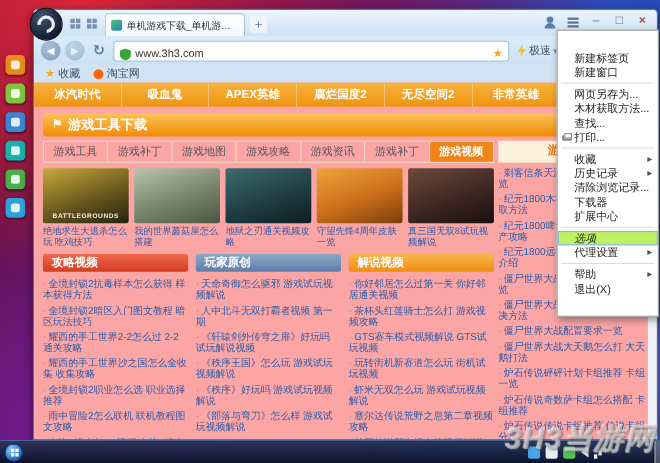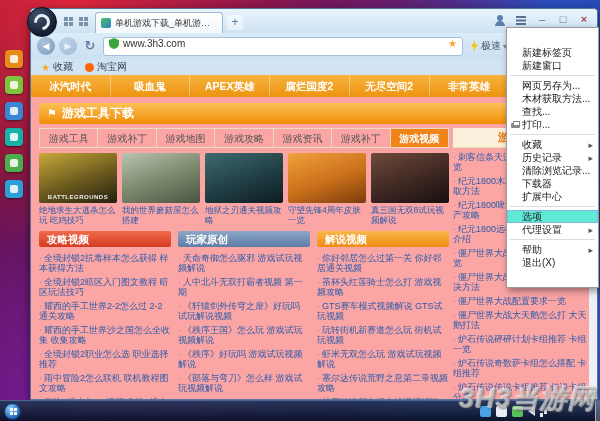--- a/index.html
+++ b/index.html
@@ -39,21 +39,21 @@
   .wc { width:18px; height:16px; text-align:center; line-height:15px; font-size:11px; color:#5a7090; }
   .wc.close { color:#a05050; font-weight:bold; }
   .wc.user { position:relative; } .wc.user::before { content:""; position:absolute; left:6px; top:3px; width:6px; height:6px; border-radius:50%; background:#5a7fae; }
   .wc.user::after { content:""; position:absolute; left:4px; top:9px; width:10px; height:5px; border-radius:5px 5px 0 0; background:#5a7fae; }
   .wc.burger { position:relative; } .wc.burger::before { content:""; position:absolute; left:4px; top:4px; width:10px; height:2px; background:#5a7090; box-shadow:0 3.5px #5a7090,0 7px #5a7090; }
 
   .toolbar { height:26px; display:flex; align-items:center; padding:0 6px; gap:4px; background:linear-gradient(#dcecf9,#cbe0f2); }
   .navbtn { width:18px; height:18px; border-radius:50%; background:radial-gradient(circle at 35% 30%, #a8c2dc, #7d9cbd); color:#fff; font-size:9px; text-align:center; line-height:18px; flex:none; }
   .navbtn.fwd { opacity:.55; }
   .navbtn.rf { background:none; color:#5f7fa3; font-size:13px; font-weight:bold; }
-  .addr { flex:1; height:19px; background:#fff; border:1px solid #a4bfd9; border-radius:3px; display:flex; align-items:flex-start; padding:0 5px; gap:4px; }
+  .addr { flex:1; height:19px; background:#fff; border:1px solid #a4bfd9; border-radius:3px; display:flex; align-items:flex-end; padding:0 5px; gap:4px; }
   .addr .url { font-size:10px; color:#333; flex:1; }
   .addr .star { color:#f5a623; font-size:10px; }
   .speed { display:flex; align-items:center; gap:2px; font-size:10px; color:#4a5a6a; padding:0 3px; }
   .speed .dd, .skin .dd { font-size:8px; color:#7a8a9a; }
   .vsep { width:1px; height:14px; background:#b0c6da; margin:0 2px; }
   .t-ic { width:14px; height:14px; position:relative; flex:none; }
   .t-ic.search::before { content:""; position:absolute; left:2px; top:2px; width:7px; height:7px; border:1.5px solid #5f7fa3; border-radius:50%; }
   .t-ic.search::after { content:""; position:absolute; left:9px; top:9px; width:4px; height:1.5px; background:#5f7fa3; transform:rotate(45deg); }
   .t-ic.shot::before { content:""; position:absolute; left:1px; top:3px; width:11px; height:8px; border:1.5px solid #5f7fa3; border-radius:1px; }
   .t-ic.shot::after { content:""; position:absolute; left:5px; top:6px; width:3px; height:3px; border-radius:50%; background:#5f7fa3; }
@@ -98,21 +98,21 @@
 
   
   .cmenu { position:absolute; left:506px; top:27px; width:93px; background:#fff; border:1px solid #9a9a9a;
     box-shadow:2px 3px 7px rgba(0,0,0,.4); padding:18px 0; z-index:50; }
   .mrow { height:13px; display:flex; align-items:center; padding:0 5px 0 4px; font-size:10px; color:#222; white-space:nowrap; }
   .mrow .m-ic { width:9px; height:8px; margin-right:2px; visibility:hidden; flex:none; position:relative; }
   .mrow.withicon .m-ic { visibility:visible; }
   .mrow .m-ic::before { content:""; position:absolute; left:0; top:2px; width:9px; height:5px; background:#8a8a8a; border-radius:1px; }
   .mrow .m-ic::after { content:""; position:absolute; left:2px; top:0; width:5px; height:3px; background:#fff; border:1px solid #8a8a8a; }
   .mrow.sep { height:0; margin:3px 3px; border-top:1px solid #dcdcdc; padding:0; }
-  .mrow.highlight { background:#5eead4; outline:1px solid #84b7e3; outline-offset:-1px; }
+  .mrow.highlight { background:#bef264; outline:1px solid #84b7e3; outline-offset:-1px;font-style:italic; }
   .mrow.arrow::after { content:"▸"; margin-left:auto; font-size:9px; color:#555; }
   .m-label { overflow:hidden; text-overflow:ellipsis; }
 
   
   .taskbar { position:absolute; left:0; top:400px; width:600px; height:21px;
     background:linear-gradient(rgba(40,55,90,.92),rgba(10,16,38,.96)); border-top:1px solid rgba(130,170,230,.55);
     display:flex; align-items:center; }
   .startorb { width:17px; height:17px; margin-left:4px; border-radius:50%;
     background:radial-gradient(circle at 35% 30%, #8fd0ff, #1a5fb0 75%); border:1px solid #0d3a70; position:relative; }
   .startorb::after { content:""; position:absolute; left:4.5px; top:4.5px; width:3px; height:3px; background:rgba(255,255,255,.95); box-shadow:4px 0 rgba(255,255,255,.95),0 4px rgba(255,255,255,.95),4px 4px rgba(255,255,255,.95); }

